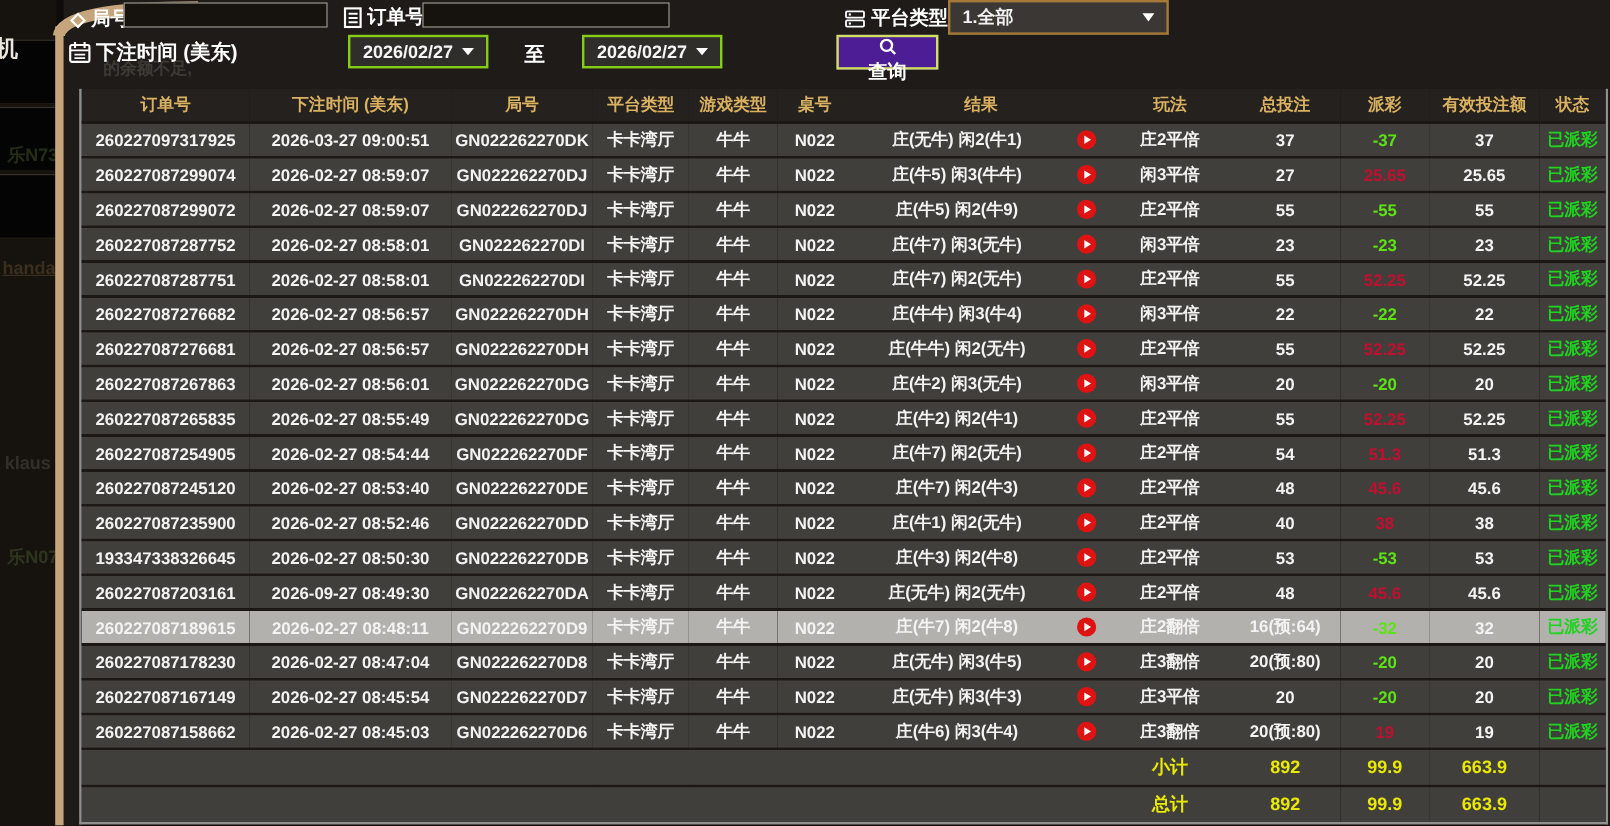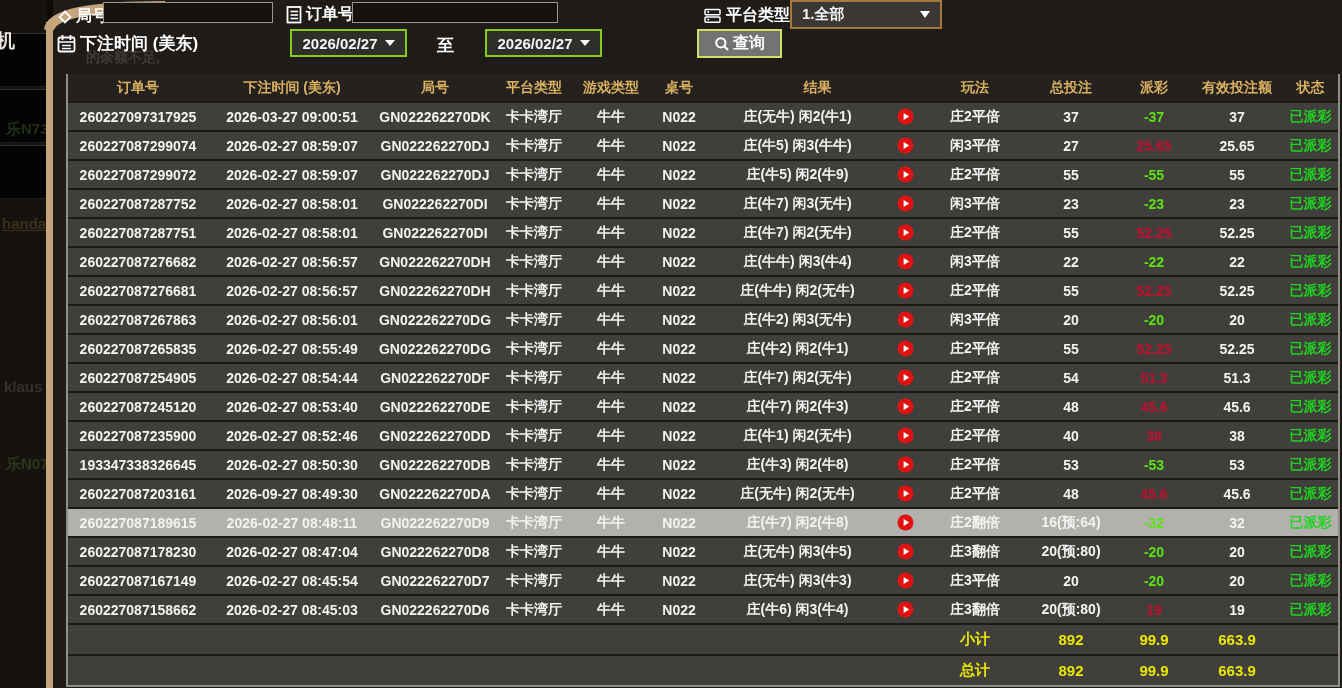--- a/index.html
+++ b/index.html
@@ -24,39 +24,40 @@
   .panel-border{position:absolute;left:46px;top:22px;width:7px;height:666px;background:#c6a57c;}
   .corner-svg{position:absolute;left:40px;top:0;}
   
   .ctl{position:absolute;display:flex;align-items:center;}
   .lbl{font-weight:bold;color:#fff;white-space:nowrap;}
   .txt-input{
     position:absolute;top:2px;height:21px;background:#16130f;border:1px solid #9a958d;
     color:#eee;font-size:14px;padding:0 6px;box-sizing:border-box;outline:none;
   }
   .dropdown{
-    position:absolute;left:790px;top:0;width:152px;height:29px;background:#3a3734;
+    position:absolute;left:790px;top:0;width:184px;height:29px;background:#3a3734;
     border:2px solid #a67936;box-sizing:border-box;display:flex;align-items:center;
     padding:12px 10px;cursor:pointer;
   }
   .dropdown .val{font-size:15px;font-weight:bold;color:#f2f2f2;}
   .caret{width:0;height:0;border-left:5px solid transparent;border-right:5px solid transparent;border-top:7px solid #fff;margin-left:auto;}
   .datebox{
     position:absolute;top:29px;width:117px;height:28px;background:#302e2b;
     border:2px solid #84cc16;box-sizing:border-box;display:flex;align-items:center;
     justify-content:center;gap:7px;cursor:pointer;
   }
   .datebox .dval{font-size:15px;font-weight:bold;color:#f5f5f5;}
   .datebox .dcaret{width:0;height:0;border-left:5px solid transparent;border-right:5px solid transparent;border-top:6px solid #fff;}
   .search-btn{
     position:absolute;left:697px;top:29px;width:85px;height:29px;
-    background:#737373;border:2px solid #d0df61;box-sizing:border-box;
-    display:flex;align-items:center;justify-content:center;gap:3px;
+    background:#4c1d95;border:2px solid #d0df61;box-sizing:border-box;
+    display:flex;align-items:center;justify-content:flex-start;gap:3px;
     color:#fff;font-size:16px;font-weight:bold;cursor:pointer;padding:0;
     font-family:"Liberation Sans", sans-serif;
+    flex-direction:column;
   }
   
   .tbl-wrap{position:absolute;left:66px;top:74px;width:1274px;box-sizing:border-box;
     border-left:2px solid #8f8f8d;border-right:2px solid #8f8f8d;border-bottom:2px solid #8f8f8d;}
   table{border-collapse:collapse;table-layout:fixed;width:100%;}
   th{
     height:27px;background:#24211e;color:#d9b160;font-size:14px;font-weight:bold;
     text-align:center;padding:0;overflow:hidden;white-space:nowrap;
   }
   td{

